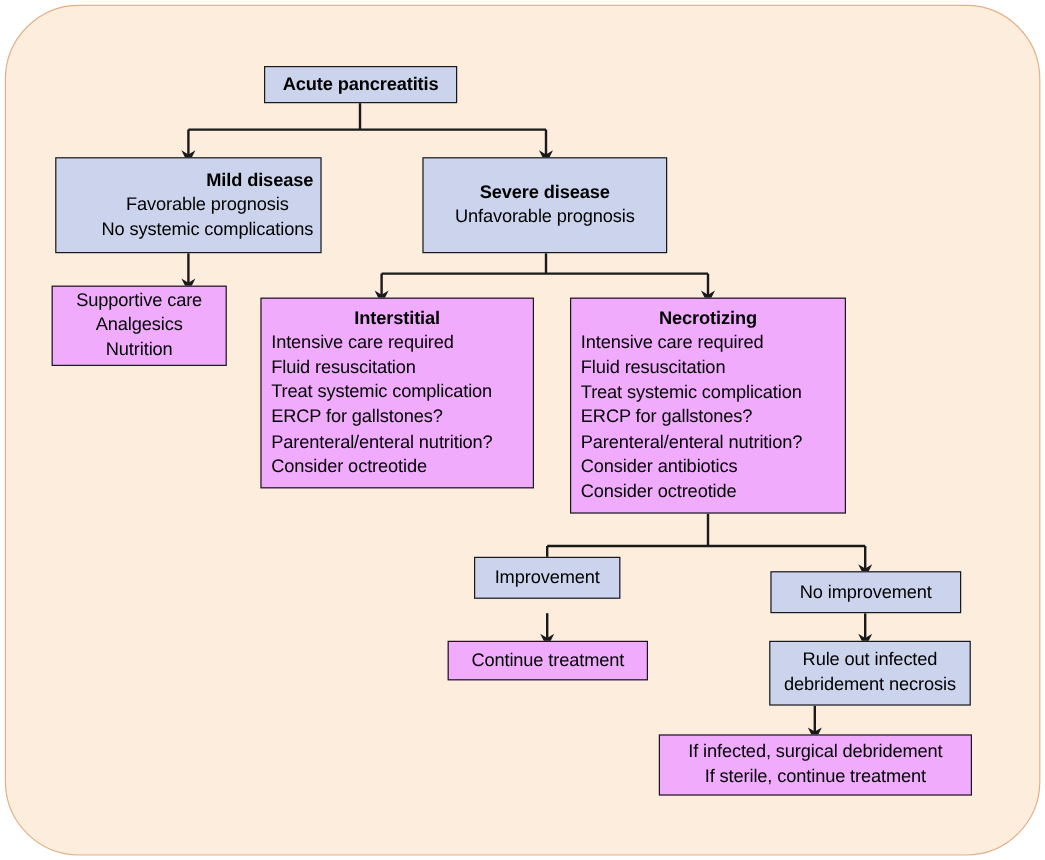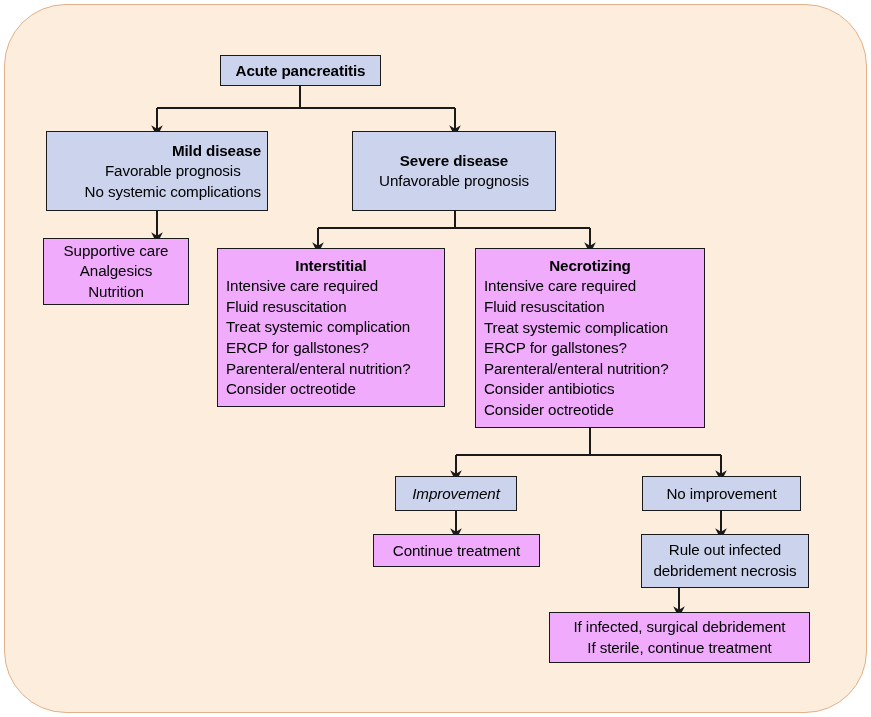--- a/index.html
+++ b/index.html
@@ -139,21 +139,21 @@
       <span class="line">Intensive care required</span>
       <span class="line">Fluid resuscitation</span>
       <span class="line">Treat systemic complication</span>
       <span class="line">ERCP for gallstones?</span>
       <span class="line">Parenteral/enteral nutrition?</span>
       <span class="line">Consider antibiotics</span>
       <span class="line">Consider octreotide</span>
     </div>
   </div>
 
-  <div class="node blue" style="left:395px; top:476px; width:122px; height:35px;font-style:italic;">
+  <div class="node blue" style="left:395px; top:464px; width:122px; height:35px;">
     <span class="title" style="font-weight:normal;">Improvement</span>
   </div>
 
   <div class="node blue" style="left:642px; top:476px; width:159px; height:35px;">
     <span class="title" style="font-weight:normal;">No improvement</span>
   </div>
 
   <div class="node orange" style="left:373px; top:534px; width:167px; height:33px;">
     <span class="title" style="font-weight:normal;">Continue treatment</span>
   </div>

